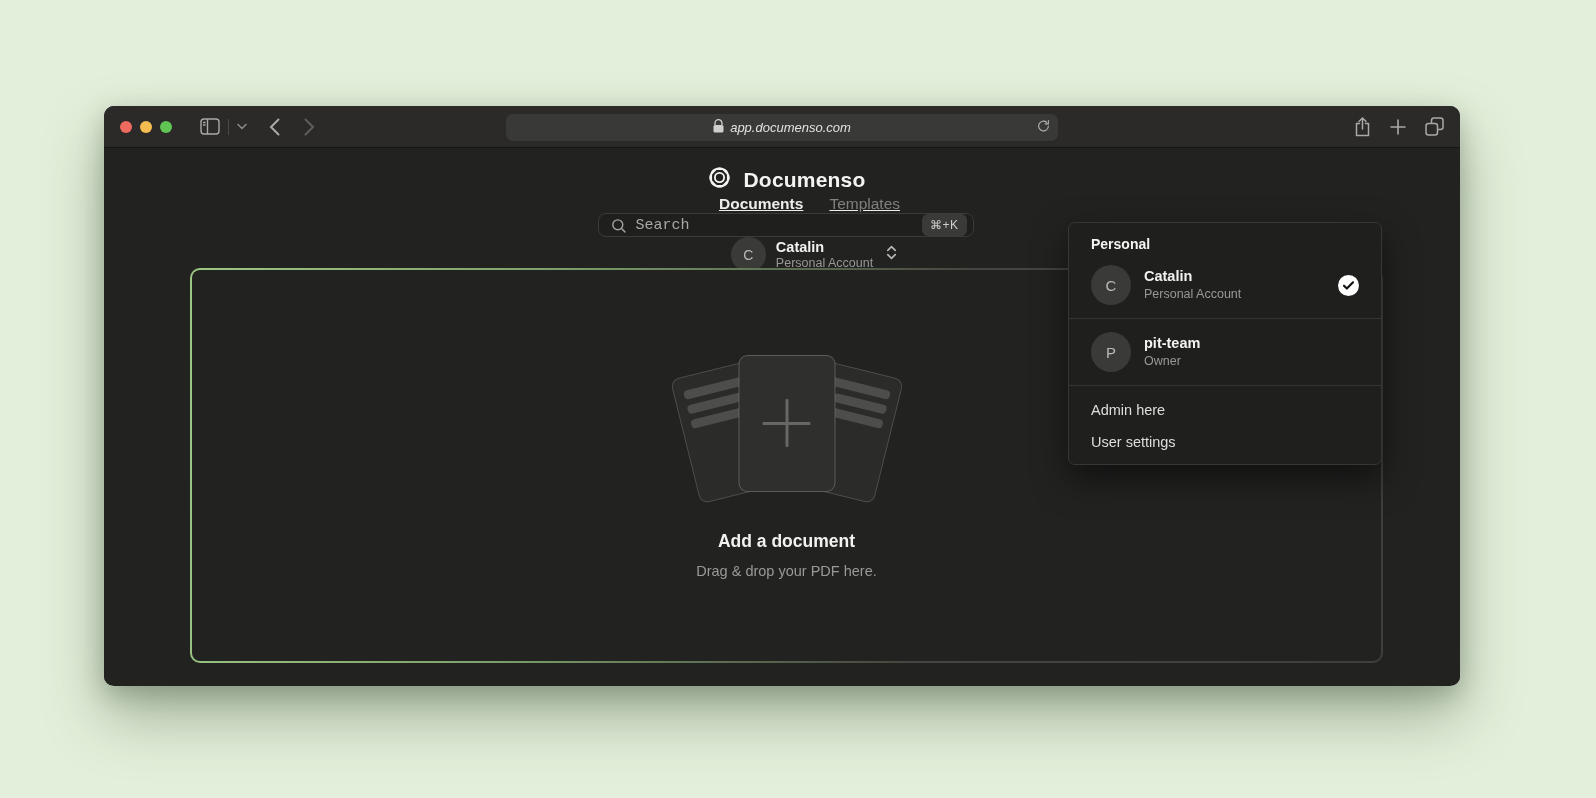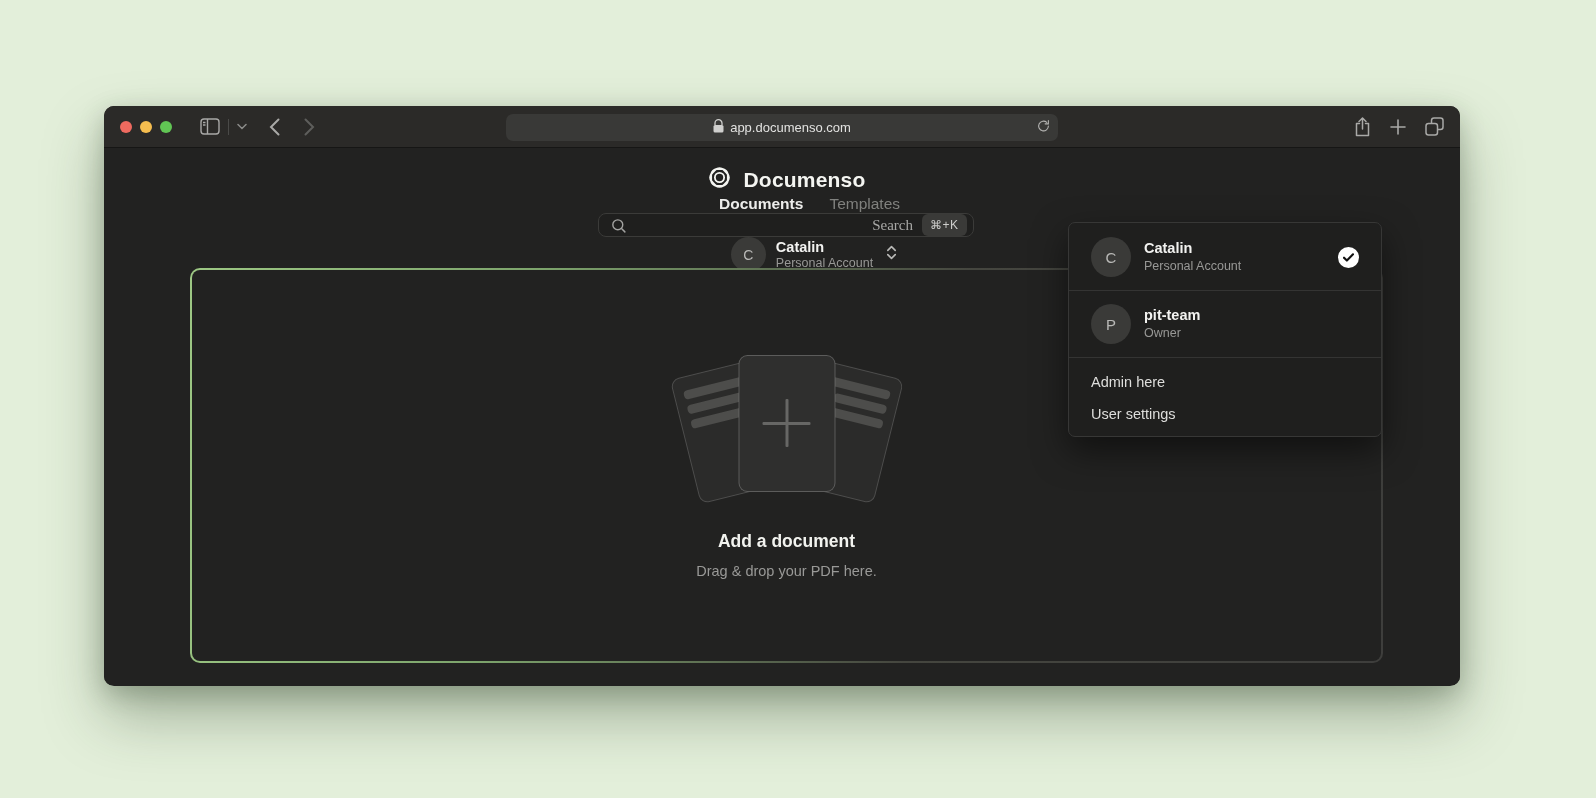--- a/index.html
+++ b/index.html
@@ -30,48 +30,48 @@
   .tb-icon { color:#a9a9a7; display:flex; align-items:center; justify-content:center; background:none; border:none; cursor:default; }
   .tb-icon svg { display:block; }
   .tb-icon.dim { color:#5e5e5c; }
   .tb-icon.half { color:#8b8b89; }
   .tb-left { display:flex; align-items:center; margin-left:28px; }
   .tb-sep { width:1px; height:16px; background:#4a4a48; margin:0 8px; }
   .urlbar {
     position:absolute; left:50%; top:8px; transform:translateX(-50%);
     width:552px; height:27px; background:#393937; border-radius:7px;
     display:flex; align-items:center; justify-content:center; gap:6px;
-    color:#e2e2e0; font-size:13px;
+    color:#e2e2e0; font-size:13px;font-style:italic;
   }
   .urlbar .reload { position:absolute; right:8px; color:#b5b5b3; }
   .tb-right { margin-left:auto; display:flex; align-items:center; gap:19px; }
 
   
   .app { position:relative; height:537px; background:#222221; color:#eceeea; }
 
   .app-header {
     position:absolute; left:85px; right:78px; top:16px; height:56px;
     display:flex; align-items:center;flex-direction:column;
   }
   .brand { display:flex; align-items:center; gap:11px; color:#f4f5f1; cursor:pointer; }
   .brand-name { font-size:21px; font-weight:700; letter-spacing:.2px; }
-  .nav { display:flex; align-items:center; gap:26px; margin-left:48px; font-size:15.5px; }
+  .nav { display:flex; align-items:center; gap:26px; margin-left:48px; font-size:15.5px;text-decoration:underline; }
   .nav-item { cursor:pointer; }
   .nav-item.active { color:#ededeb; font-weight:600; }
   .nav-item.muted { color:#80817e; font-weight:500; }
   .spacer { flex:1; }
 
   .search {
     width:376px; height:37px; border:1px solid #3b3b39; background:#1f1f1e;
     border-radius:8px; display:flex; align-items:center; padding:0 6px 0 11px; gap:9px;
   }
   .search svg { color:#a3a3a1; flex:none; }
   .search input {
     flex:1; background:transparent; border:none; outline:none;
-    color:#e8e8e6; font-size:15px; font-family:Liberation Serif, serif;text-align:right;
+    color:#e8e8e6; font-size:15px; font-family:Liberation Mono, monospace;
   }
   .search input::placeholder { color:#a8a8a6; }
   .kbd {
     background:#3a3a38; color:#cdcdcb; border-radius:6px; font-size:12px;
     padding:4px 8px; letter-spacing:.5px; white-space:nowrap;
   }
 
   .account-btn { display:flex; align-items:center; gap:10px; margin-left:58px; cursor:pointer; }
   .avatar {
     border-radius:50%; background:#3a3a38; color:#b9b9b7;
@@ -281,20 +281,21 @@
           <div class="card card-center">
             <span class="plus-glyph"></span>
           </div>
         </div>
         <div class="dz-title">Add a document</div>
         <div class="dz-sub">Drag &amp; drop your PDF here.</div>
       </div>
     </div>
 
     <div class="dropdown">
+      <div class="menu-heading">Personal</div>
 
       <div class="menu-row">
         <span class="avatar sz40">C</span>
         <span class="texts">
           <div class="row-name">Catalin</div>
           <div class="row-sub">Personal Account</div>
         </span>
         <span class="check-badge">
           <svg width="11" height="9" viewBox="0 0 12 10" fill="none" stroke="#111" stroke-width="2.4" stroke-linecap="round" stroke-linejoin="round">
               <path d="M1 5.2 4.2 8.4 11 1.5"></path>

